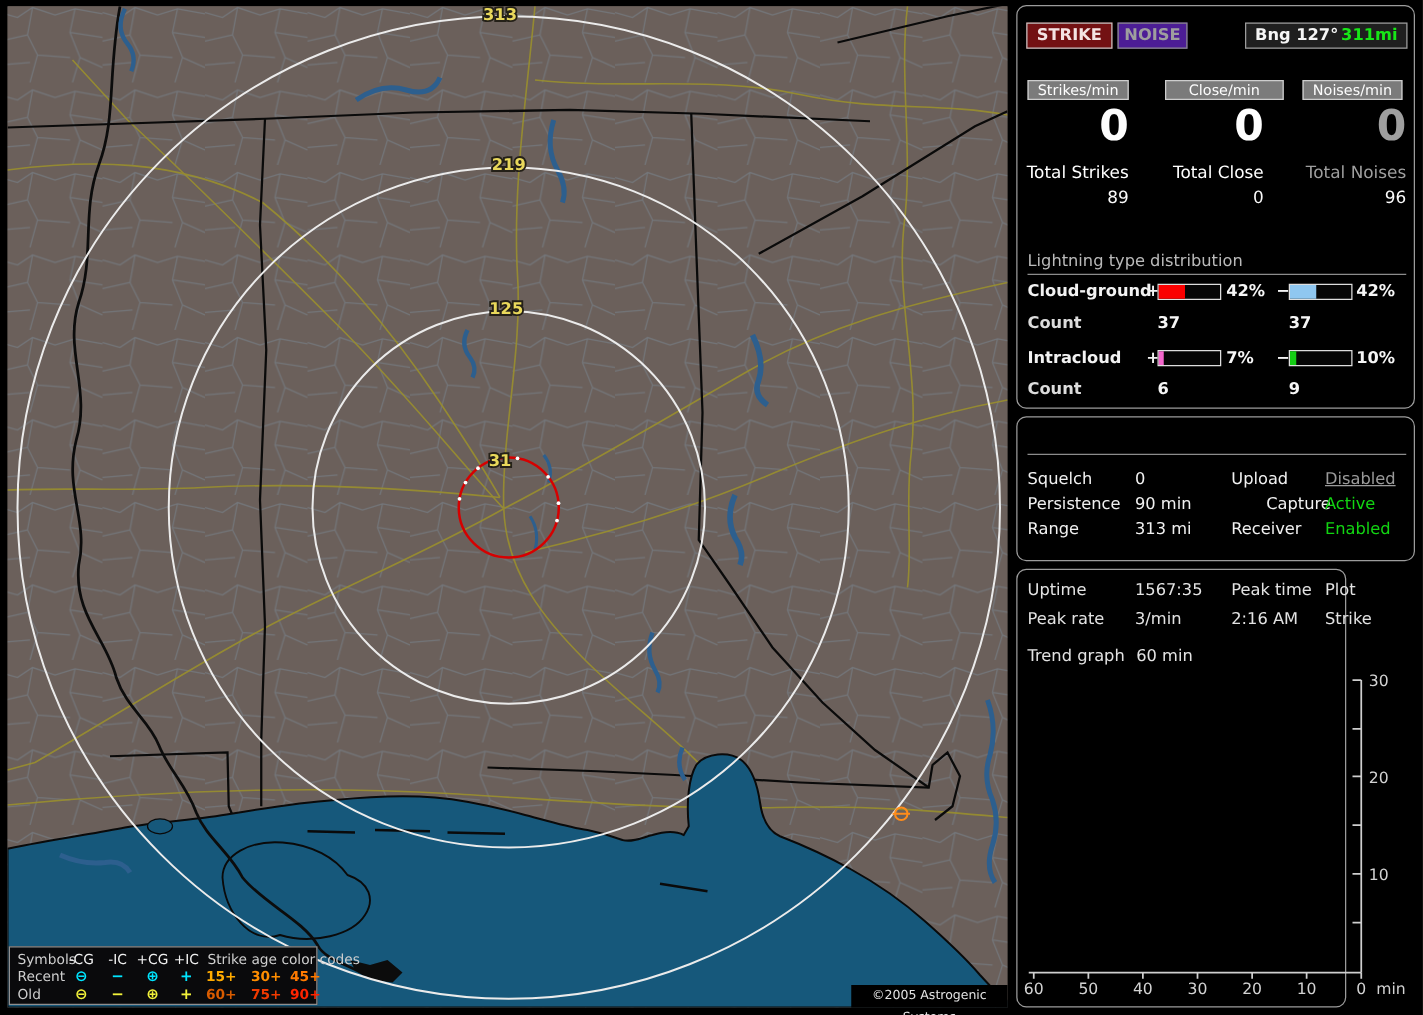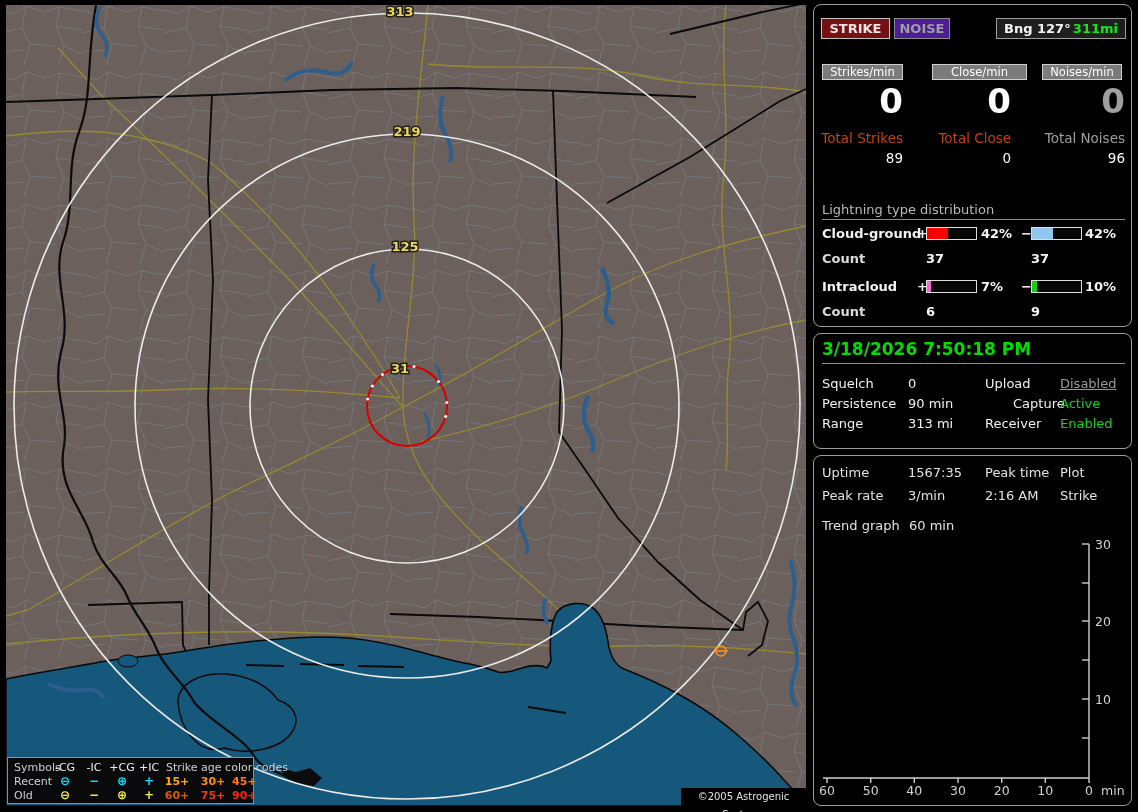--- a/index.html
+++ b/index.html
@@ -19,21 +19,21 @@
   .lg-sym { font-weight:bold; font-size:12px; }
 
   
   #copyright { position:absolute; left:675px; top:783px; width:125px; height:18px; background:#000;
     color:#e3e3e3; font-size:10px; line-height:18px; text-align:center; }
 
   
   .panel { position:absolute; background:#000; border:1px solid #9c9c9c; border-radius:8px; }
   #panel-top    { left:813px; top:4px;   width:319px; height:323px; }
   #panel-status { left:813px; top:333px; width:319px; height:116px; }
-  #panel-stats  { left:813px; top:455px; width:319px; height:351px; }
+  #panel-stats  { left:813px; top:455px; width:264px; height:351px; }
 
   .abs { position:absolute; white-space:nowrap; }
 
   .btn { position:absolute; top:13px; height:21px; line-height:19px; text-align:center;
     font-size:13px; font-weight:bold; border:1px solid #c2c2c2; cursor:pointer; }
   #btn-strike { left:7px;  width:69px; background:#731113; color:#f4e3e3; }
   #btn-noise  { left:80px; width:56px; background:#4c1d95; color:#9e9e9e; border-color:#8a8a8a; }
   #bng-box { position:absolute; left:182px; top:13px; width:130px; height:21px; background:#1f1f1f;
     border:1px solid #9c9c9c; display:flex; align-items:center; justify-content:space-between;
     padding:0 7px; font-size:13px; font-weight:bold; }
@@ -44,21 +44,21 @@
     background:#7b7b7b; color:#fdfdfd; font-size:11.5px; border:1px solid #cdcdcd; }
   #badge-strikes { left:8px;   width:81px; }
   #badge-close   { left:118px; width:95px; }
   #badge-noises  { left:228px; width:80px; }
 
   .rate { position:absolute; top:77px; width:86px; text-align:right; font-size:34px;
     font-weight:bold; color:#fdfdfd; line-height:38px; }
   #rate-1 { left:3px; } #rate-2 { left:111px; } #rate-3 { left:225px; }
   .muted-txt { color:#9f9f9f !important; }
 
-  .total-label { position:absolute; top:125px; width:86px; text-align:right; font-size:13.5px; color:#c2410c; }
+  .total-label { position:absolute; top:125px; width:86px; text-align:right; font-size:13.5px; color:#ffffff; }
   .total-value { position:absolute; top:145px; width:86px; text-align:right; font-size:13.5px; color:#fafafa; }
   .tcol1 { left:3px; } .tcol2 { left:111px; } .tcol3 { left:225px; }
 
   #dist-title { left:8px; top:197px; font-size:13px; color:#b9b9b9; }
   #dist-rule { position:absolute; left:8px; top:214px; width:303px; border-top:1px solid #8c8c8c; }
   .dist-label { left:8px; font-size:13px; font-weight:bold; color:#f2f2f2; }
   .dist-sign  { font-size:13px; font-weight:bold; color:#f2f2f2; }
   .bar { position:absolute; width:51px; height:13px; border:1px solid #dedede; background:#060606; }
   .bar i { display:block; height:100%; }
   .pct { font-size:13px; font-weight:bold; color:#f6f6f6; }
@@ -254,21 +254,20 @@
         <i style="width: 11%; background-color: rgb(20, 204, 20);"></i>
       </div>
     <div class="abs pct" style="left:271px;top:274px;">10%</div>
 
     <div class="abs cnt-label" style="top:299px;">Count</div>
     <div class="abs cnt-val" style="left:112px;top:299px;">6</div>
     <div class="abs cnt-val" style="left:217px;top:299px;">9</div>
   </div>
 
   <div class="panel" id="panel-status">
-    <div class="abs" id="datetime">3/18/2026 7:50:18 PM</div>
     <div id="dt-rule"></div>
 
     <div class="abs st-row k1" style="top:42px;">Squelch</div>
     <div class="abs st-row v1" style="top:42px;">0</div>
     <div class="abs st-row k2" style="top:42px;">Upload</div>
     <div class="abs st-row v2 val-muted" style="top:42px;">Disabled</div>
 
     <div class="abs st-row k1" style="top:62px;">Persistence</div>
     <div class="abs st-row v1" style="top:62px;">90 min</div>
     <div class="abs st-row k2" style="top:62px;margin-left:28px;">Capture</div>

